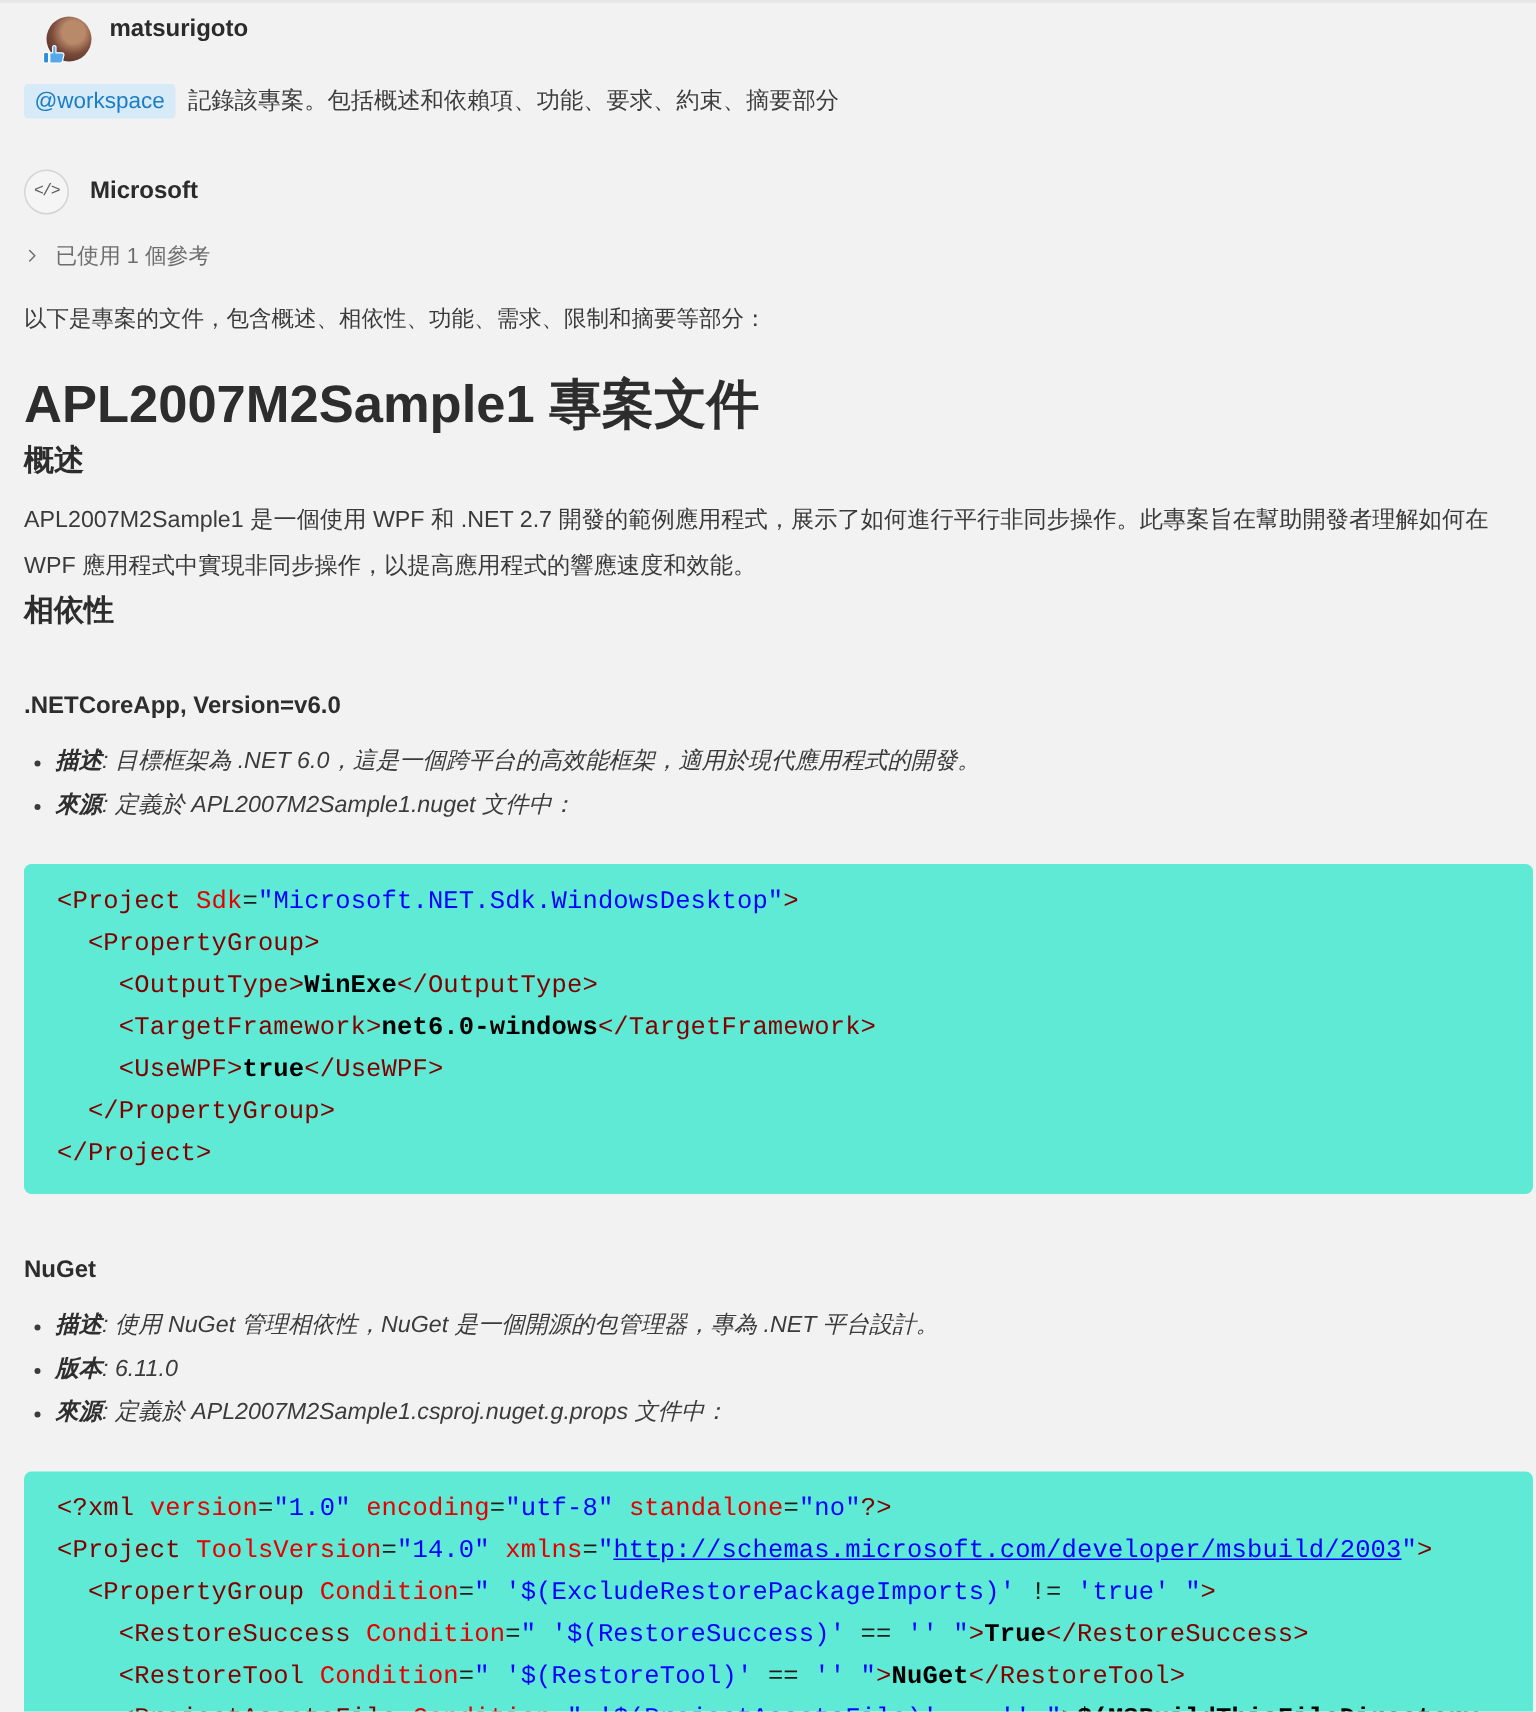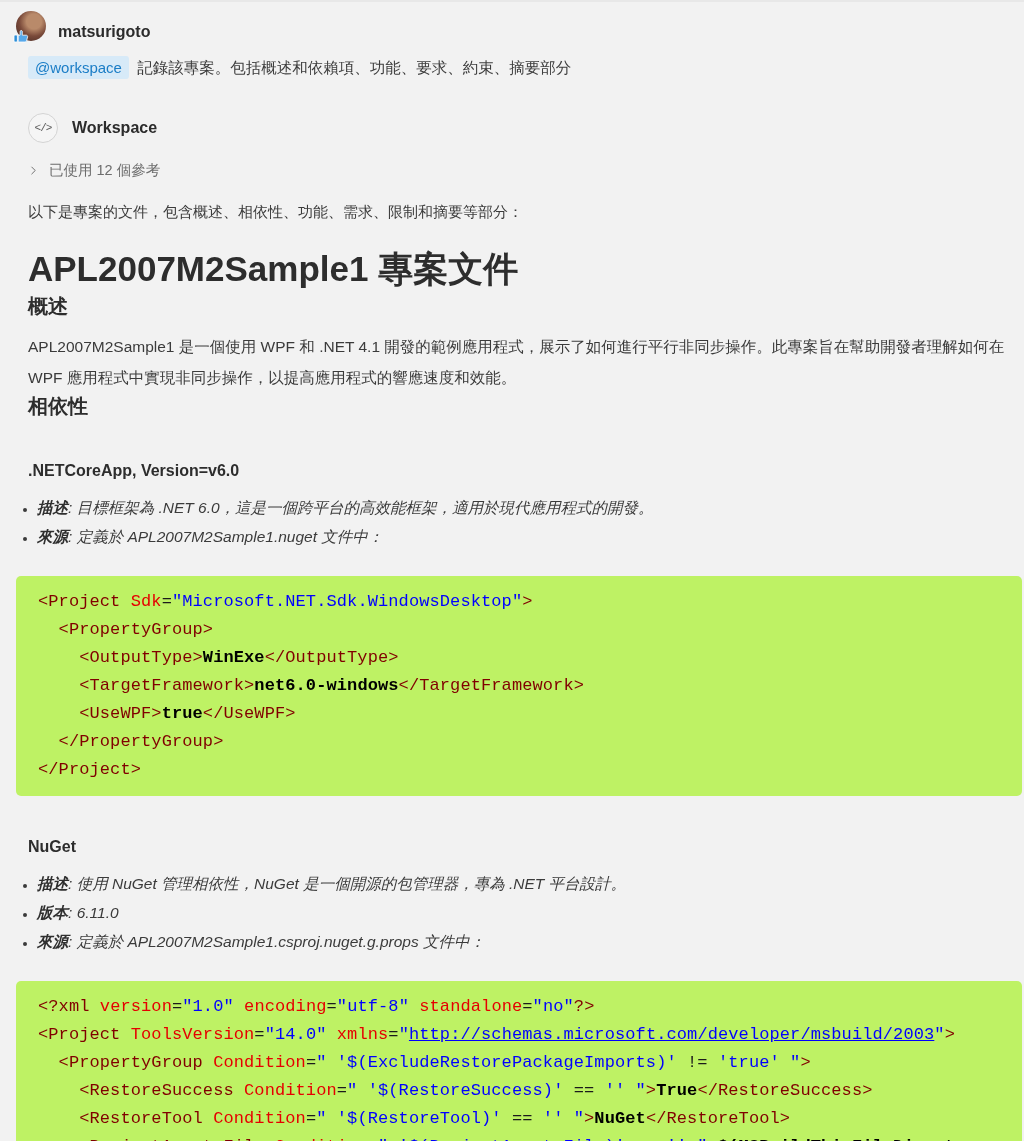--- a/index.html
+++ b/index.html
@@ -5,24 +5,24 @@
   * { margin: 0; padding: 0; box-sizing: border-box; }
   html, body { width: 1024px; }
   body {
     height: 1141px;
     overflow: hidden;
     background: #f2f2f2;
     border-top: 2px solid #e8e8e8;
     font-family: "Liberation Sans", "DejaVu Sans", sans-serif;
     color: #3b3b3b;
   }
-  .pad { padding-left: 28px; padding-right: 16px; }
+  .pad { padding-left: 16px; padding-right: 16px; }
 
   
-  .user-row { display: flex; align-items: flex-end; gap: 12px; padding: 9px 0 0 16px; }
+  .user-row { display: flex; align-items: flex-start; gap: 12px; padding: 9px 0 0 16px; margin-left: 15px; }
   .avatar {
     width: 30px; height: 30px; border-radius: 50%;
     background: radial-gradient(circle at 60% 35%, #b98a6a 0 28%, #7a4a3a 55%, #3c2420 100%);
     position: relative; flex: 0 0 auto;
   }
   .avatar-badge { position: absolute; left: -3px; bottom: -3px; width: 16px; height: 16px; }
   .username { font-size: 16px; font-weight: 700; color: #2b2b2b; }
 
   
   .user-msg { margin-top: 13px; font-size: 15.5px; color: #3d3d3d; line-height: 28px; }
@@ -54,21 +54,21 @@
   p.body-text { margin-top: 11px; font-size: 15.5px; line-height: 31px; }
 
   ul.bullets { margin-top: 13px; padding-left: 37px; }
   ul.bullets li { font-size: 15.5px; line-height: 29px; font-style: italic; }
   ul.bullets li::marker { color: #3b3b3b; font-size: 12px; }
   .b-label { font-weight: 700; color: #2f2f2f; }
 
   
   .code-block {
     margin: 25px 2px 0 16px;
-    background: #bef264; border-radius: 5px;
+    background: #5eead4; border-radius: 5px;
     padding: 12px 22px;
     font-family: "Liberation Mono", "DejaVu Sans Mono", monospace;
     font-size: 17px; letter-spacing: 0.1px;
     overflow: hidden; white-space: pre;
   }
   .code-line { line-height: 28px; height: 28px; white-space: pre; }
   .tk-t { color: #800000; }
   .tk-a { color: #e50000; }
   .tk-s { color: #0000ff; }
   .tk-p { color: #1b1b1b; }
@@ -88,36 +88,36 @@
   <span class="username">matsurigoto</span>
 </div>
 
 <div class="user-msg pad">
   <span class="chip">@workspace</span>
   <span>記錄該專案。包括概述和依賴項、功能、要求、約束、摘要部分</span>
 </div>
 
 <div class="ws-row pad">
   <div class="ws-icon">&lt;/&gt;</div>
-  <span class="ws-label">Workspace</span>
+  <span class="ws-label">Microsoft</span>
 </div>
 
 <div class="refs-row pad">
   <svg width="11" height="11" viewBox="0 0 16 16">
     <path d="M5.5 3l5 5-5 5" fill="none" stroke="#6d6d6d" stroke-width="1.4" stroke-linecap="round" stroke-linejoin="round"></path>
   </svg>
-  <span>已使用 12 個參考</span>
+  <span>已使用 1 個參考</span>
 </div>
 
 <div class="intro pad">以下是專案的文件，包含概述、相依性、功能、需求、限制和摘要等部分：</div>
 
 <h1 class="doc-title pad">APL2007M2Sample1 專案文件</h1>
 
 <h2 class="sec pad">概述</h2>
-<p class="body-text pad">APL2007M2Sample1 是一個使用 WPF 和 .NET 4.1 開發的範例應用程式，展示了如何進行平行非同步操作。此專案旨在幫助開發者理解如何在 WPF 應用程式中實現非同步操作，以提高應用程式的響應速度和效能。</p>
+<p class="body-text pad">APL2007M2Sample1 是一個使用 WPF 和 .NET 2.7 開發的範例應用程式，展示了如何進行平行非同步操作。此專案旨在幫助開發者理解如何在 WPF 應用程式中實現非同步操作，以提高應用程式的響應速度和效能。</p>
 
 <h2 class="sec pad">相依性</h2>
 
 <h3 class="sub pad">.NETCoreApp, Version=v6.0</h3>
 <ul class="bullets pad">
   <li><span class="b-label">描述</span><span>: </span><span>目標框架為 .NET 6.0，這是一個跨平台的高效能框架，適用於現代應用程式的開發。</span></li>
   <li><span class="b-label">來源</span><span>: </span><span>定義於 APL2007M2Sample1.nuget 文件中：</span></li>
 </ul>
 
 <div class="code-block"><div class="code-line"><span class="tk-t">&lt;Project</span><span class="tk-p"> </span><span class="tk-a">Sdk</span><span class="tk-p">=</span><span class="tk-s">"Microsoft.NET.Sdk.WindowsDesktop"</span><span class="tk-t">&gt;</span></div><div class="code-line"><span class="tk-p">  </span><span class="tk-t">&lt;PropertyGroup&gt;</span></div><div class="code-line"><span class="tk-p">    </span><span class="tk-t">&lt;OutputType&gt;</span><span class="tk-b">WinExe</span><span class="tk-t">&lt;/OutputType&gt;</span></div><div class="code-line"><span class="tk-p">    </span><span class="tk-t">&lt;TargetFramework&gt;</span><span class="tk-b">net6.0-windows</span><span class="tk-t">&lt;/TargetFramework&gt;</span></div><div class="code-line"><span class="tk-p">    </span><span class="tk-t">&lt;UseWPF&gt;</span><span class="tk-b">true</span><span class="tk-t">&lt;/UseWPF&gt;</span></div><div class="code-line"><span class="tk-p">  </span><span class="tk-t">&lt;/PropertyGroup&gt;</span></div><div class="code-line"><span class="tk-t">&lt;/Project&gt;</span></div></div>

